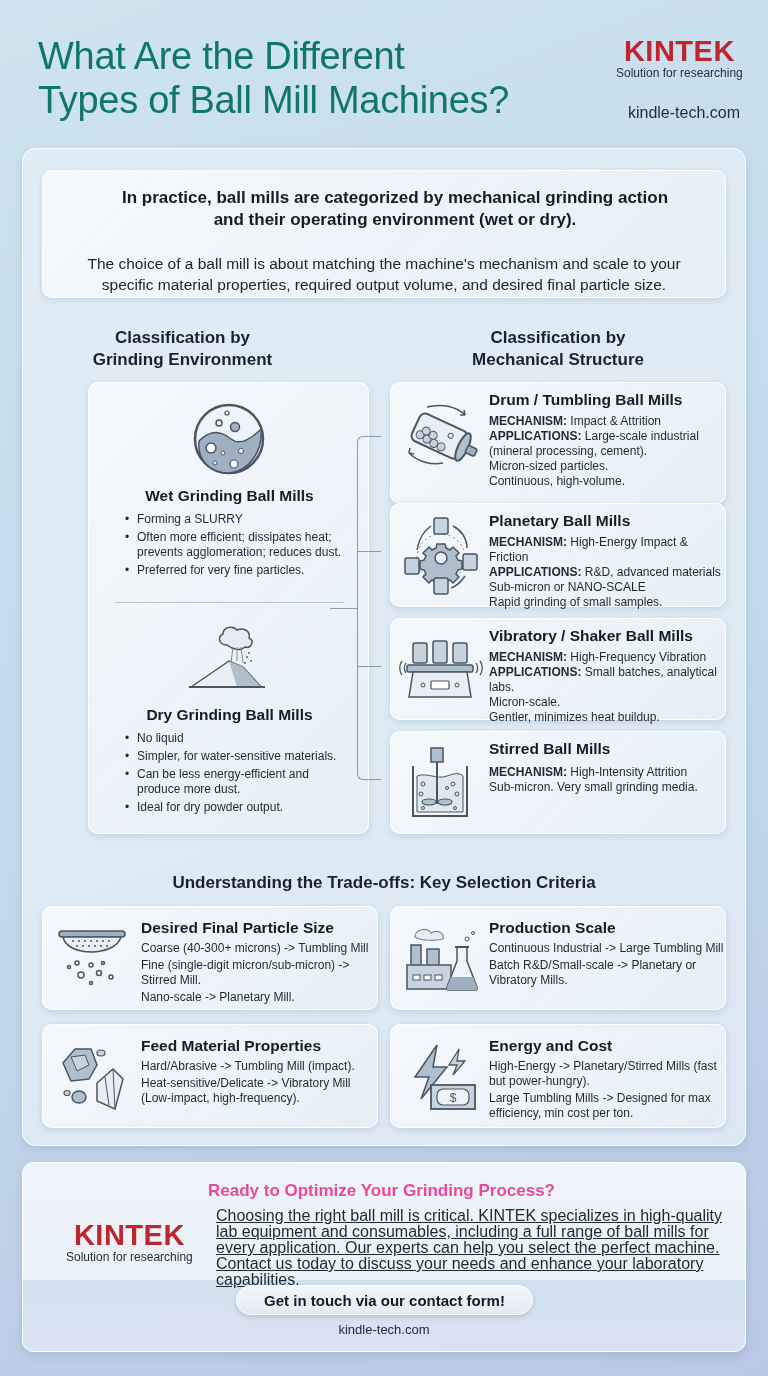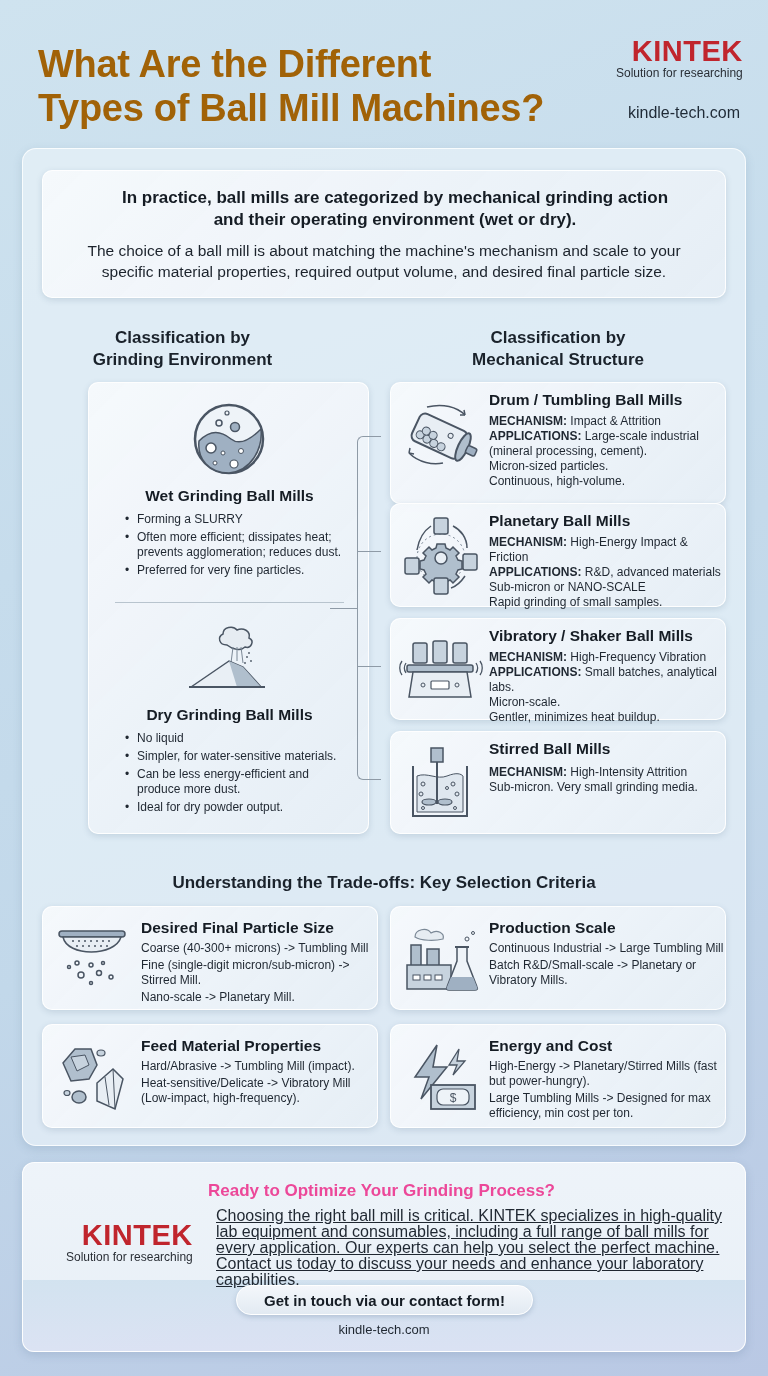--- a/index.html
+++ b/index.html
@@ -5,24 +5,24 @@
   * { box-sizing: border-box; margin: 0; padding: 0; }
   html, body { width: 768px; height: 1376px; overflow: hidden; }
   body {
     font-family: "Liberation Sans", sans-serif;
     color: #1c2530;
     background: linear-gradient(160deg, #cfe3ef 0%, #c6dcec 35%, #c2d8ea 60%, #b9c8e4 100%);
     position: relative;
   }
   .abs { position: absolute; }
   .title {
-    left: 38px; top: 42px; font-size: 38px; line-height: 44px; font-weight: 700;
-    color: #a16207; letter-spacing: -0.3px; width: 560px;
-  }
-  .brand { text-align: right; }
+    left: 38px; top: 34px; font-size: 38px; line-height: 44px; font-weight: 400;
+    color: #0f766e; letter-spacing: -0.3px; width: 560px;
+  }
+  .brand { text-align: center; }
   .brand-name { color: #c0252d; font-weight: 700; letter-spacing: 0.5px; }
   .brand-tag { color: #2a2f36; }
   .hdr-brand { left: 616px; top: 36px; }
   .hdr-brand .brand-name { font-size: 29px; line-height: 30px; }
   .hdr-brand .brand-tag { font-size: 12px; line-height: 14px; }
   .hdr-url { right: 28px; top: 104px; font-size: 16px; color: #1f2a36; }
 
   .panel {
     left: 22px; top: 148px; width: 724px; height: 998px;
     background: rgba(232,241,248,0.72);
@@ -32,21 +32,21 @@
   }
   .card {
     position: absolute;
     background: linear-gradient(135deg, rgba(246,249,252,0.96), rgba(230,238,245,0.92));
     border: 1px solid rgba(255,255,255,0.95);
     border-radius: 10px;
     box-shadow: 0 2px 6px rgba(70,100,130,0.18);
   }
   .intro { left: 42px; top: 170px; width: 684px; height: 128px; text-align: center; }
   .intro-head { font-size: 17px; font-weight: 700; line-height: 22px; margin-top: 16px; color: #151c24; padding-left: 22px; }
-  .intro-body { font-size: 15.5px; line-height: 21px; margin-top: 9px; color: #1c232c; }
+  .intro-body { font-size: 15.5px; line-height: 21px; margin-top: 22px; color: #1c232c; }
 
   .sec-head { font-size: 17px; font-weight: 700; line-height: 22px; text-align: center; color: #1a222b; }
 
   .env-card { left: 42px; top: 382px; width: 281px; height: 452px; margin-left: 46px; }
   .env-title { font-size: 15.5px; font-weight: 700; text-align: center; color: #151c24; }
   .bullets { list-style: none; font-size: 12px; line-height: 15px; color: #1f2731; }
   .bullets li { position: relative; padding-left: 14px; margin-bottom: 3px; }
   .bullets li::before { content: "•"; position: absolute; left: 2px; top: 0; }
 
   .mech-card { left: 390px; width: 336px; }

